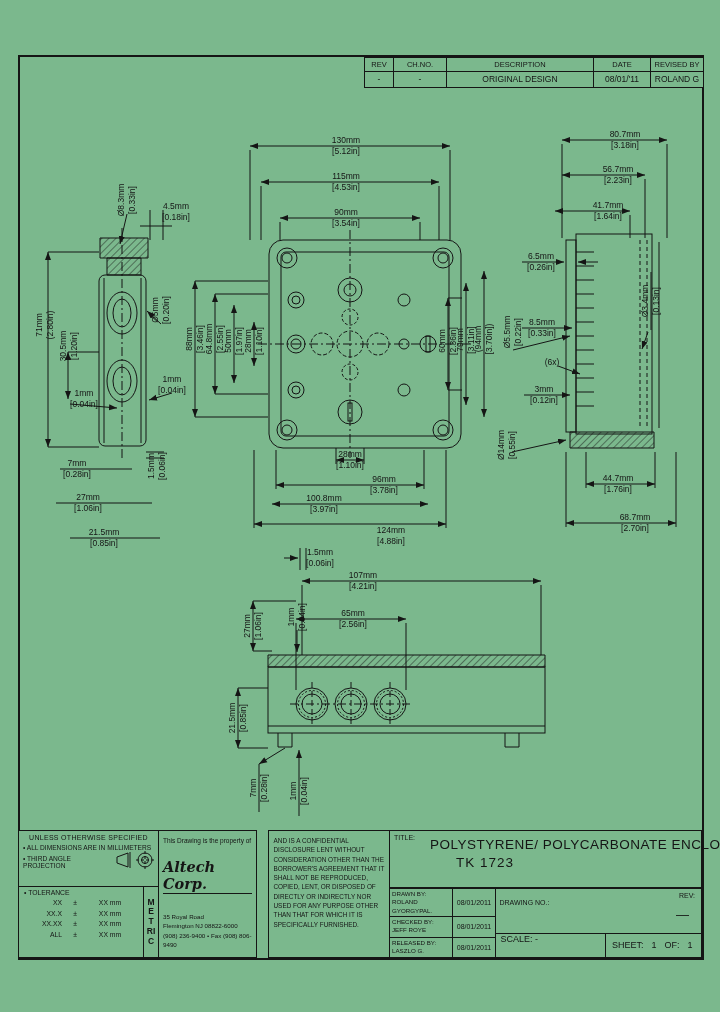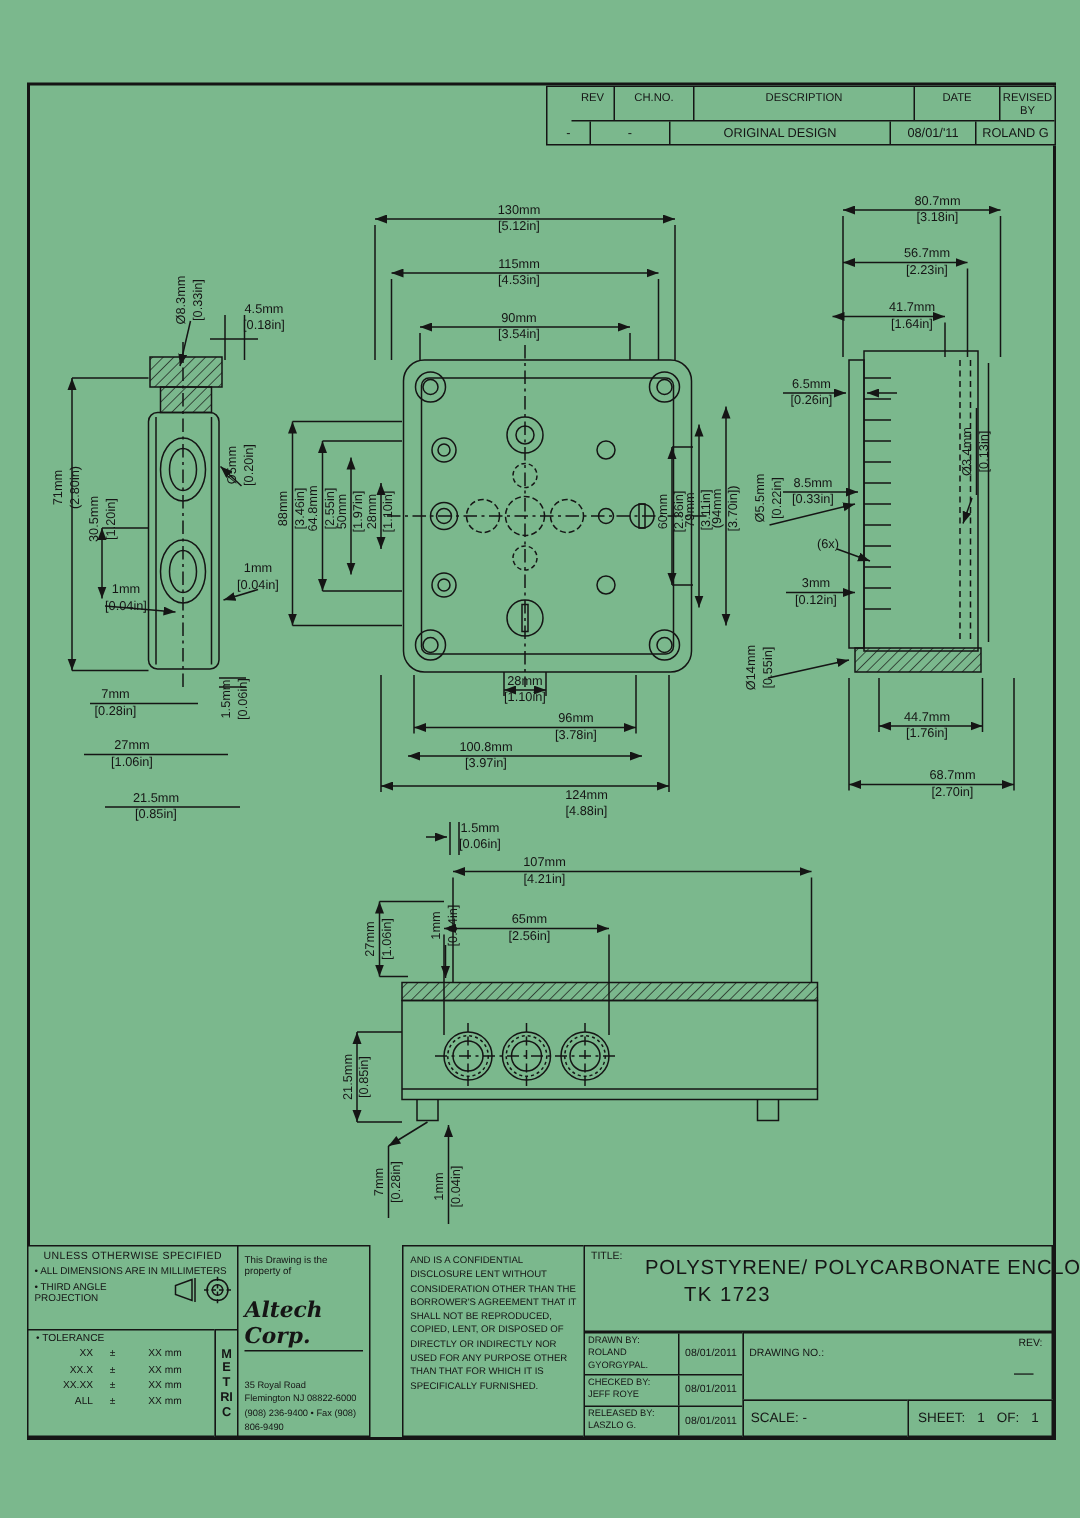--- a/index.html
+++ b/index.html
@@ -10,21 +10,21 @@
     font-family:"Liberation Sans", sans-serif;
   }
   .abs{position:absolute;}
   .frame{left:18px;top:55px;width:682px;height:901px;border:2px solid var(--ink);}
   
   .rev-table{left:364px;top:57px;width:338px;border:1.5px solid var(--ink);background:var(--bg);z-index:5;}
   .rev-title{border-bottom:1.5px solid var(--ink);text-align:center;font-size:11.5px;letter-spacing:.5px;padding:2px 0 3px;}
   .rev-head,.rev-row{display:flex;}
   .rev-head>div,.rev-row>div{border-right:1.5px solid var(--ink);text-align:center;overflow:hidden;}
   .rev-head>div:last-child,.rev-row>div:last-child{border-right:none;}
-  .rev-head{font-size:7.5px;border-bottom:1.5px solid var(--ink);margin-left:16px;}
+  .rev-head{font-size:7.5px;border-bottom:1.5px solid var(--ink);}
   .rev-head>div{padding:2px 0;}
   .rev-row{font-size:8.5px;}
   .rev-row>div{padding:2px 0 3px;}
   .c-rev{width:28px;} .c-ch{width:52px;} .c-desc{width:146px;} .c-date{width:56px;} .c-by{flex:1;}
   
   .dim{
     position:absolute;transform:translate(-50%,-50%);
     font-size:8.5px;line-height:1.35;text-align:center;white-space:pre-line;
     z-index:3;letter-spacing:0;
   }
@@ -37,41 +37,41 @@
   .spec-line{font-size:6.6px;margin-top:3px;}
   .proj-row{display:flex;align-items:center;gap:3px;}
   .tol-box{left:18px;top:886px;width:126px;height:72px;padding:2px 5px;}
   .tol-title{font-size:6.8px;margin-bottom:2px;}
   .tol-row{display:flex;font-size:6.8px;line-height:1.55;}
   .tol-row span:nth-child(1){width:38px;text-align:right;padding-right:6px;}
   .tol-row span:nth-child(2){width:14px;text-align:center;}
   .tol-row span:nth-child(3){flex:1;text-align:center;}
   .metric-box{left:142.5px;top:886px;width:17px;height:72px;display:flex;align-items:center;justify-content:center;}
   .metric{width:10px;word-break:break-all;font-size:8.5px;font-weight:bold;line-height:1.15;text-align:center;}
-  .prop-box{left:158px;top:830px;width:89px;height:128px;padding:6px 4px;text-align:left;}
+  .prop-box{left:158px;top:830px;width:99px;height:128px;padding:6px 4px;text-align:left;}
   .prop-line{font-size:6.5px;}
   .logo{font-family:"DejaVu Serif", serif;font-style:italic;font-weight:bold;font-size:14.5px;margin:14px 0 2px;border-bottom:1.5px solid var(--ink);display:inline-block;padding-bottom:1px;}
   .addr{font-size:6.2px;line-height:1.5;margin-top:16px;}
   .conf-box{left:267.5px;top:830px;width:123px;height:128px;padding:5px 5px;}
   .conf-text{font-size:6.4px;line-height:1.45;}
   .title-box{left:389px;top:830px;width:313px;height:58px;padding:2px 4px;}
   .title-label{font-size:7px;position:absolute;left:4px;top:3px;}
   .title-l1{font-size:13.5px;letter-spacing:.5px;margin:4px 0 0 36px;white-space:nowrap;}
   .title-l2{font-size:13.5px;letter-spacing:1px;margin:3px 0 0 62px;}
   .sig-col{left:389px;top:888px;width:107px;height:70px;display:flex;flex-direction:column;}
   .sig-row{flex:1;display:flex;border-bottom:1.5px solid var(--ink);}
   .sig-row:last-child{border-bottom:none;}
   .sig-name{width:58px;border-right:1.5px solid var(--ink);padding:1px 2px;font-size:6.2px;line-height:1.35;}
   .sig-date{flex:1;display:flex;align-items:center;justify-content:center;font-size:7px;}
   .dno-box{left:494.5px;top:888px;width:207.5px;height:46px;padding:2px 4px;}
   .dno-label{font-size:7px;}
   .dno-value{font-size:16px;letter-spacing:1px;margin:3px 0 0 6px;white-space:nowrap;}
   .rev-label{position:absolute;right:6px;top:3px;font-size:7px;}
   .rev-value{position:absolute;right:12px;top:18px;font-size:13px;}
-  .scale-box{left:494.5px;top:932.5px;width:112px;height:25.5px;display:flex;align-items:center;padding-left:5px;font-size:9px;}
+  .scale-box{left:494.5px;top:932.5px;width:112px;height:25.5px;display:flex;align-items:flex-start;padding-left:5px;font-size:9px;}
   .sheet-box{left:605px;top:932.5px;width:97px;height:25.5px;display:flex;align-items:center;font-size:9px;gap:8px;padding-left:6px;}
 </style>
 </head>
 <body>
 
 <div class="abs frame"></div>
 
 <div class="abs rev-table">
   <div class="rev-head">
     <div class="c-rev">REV</div>

